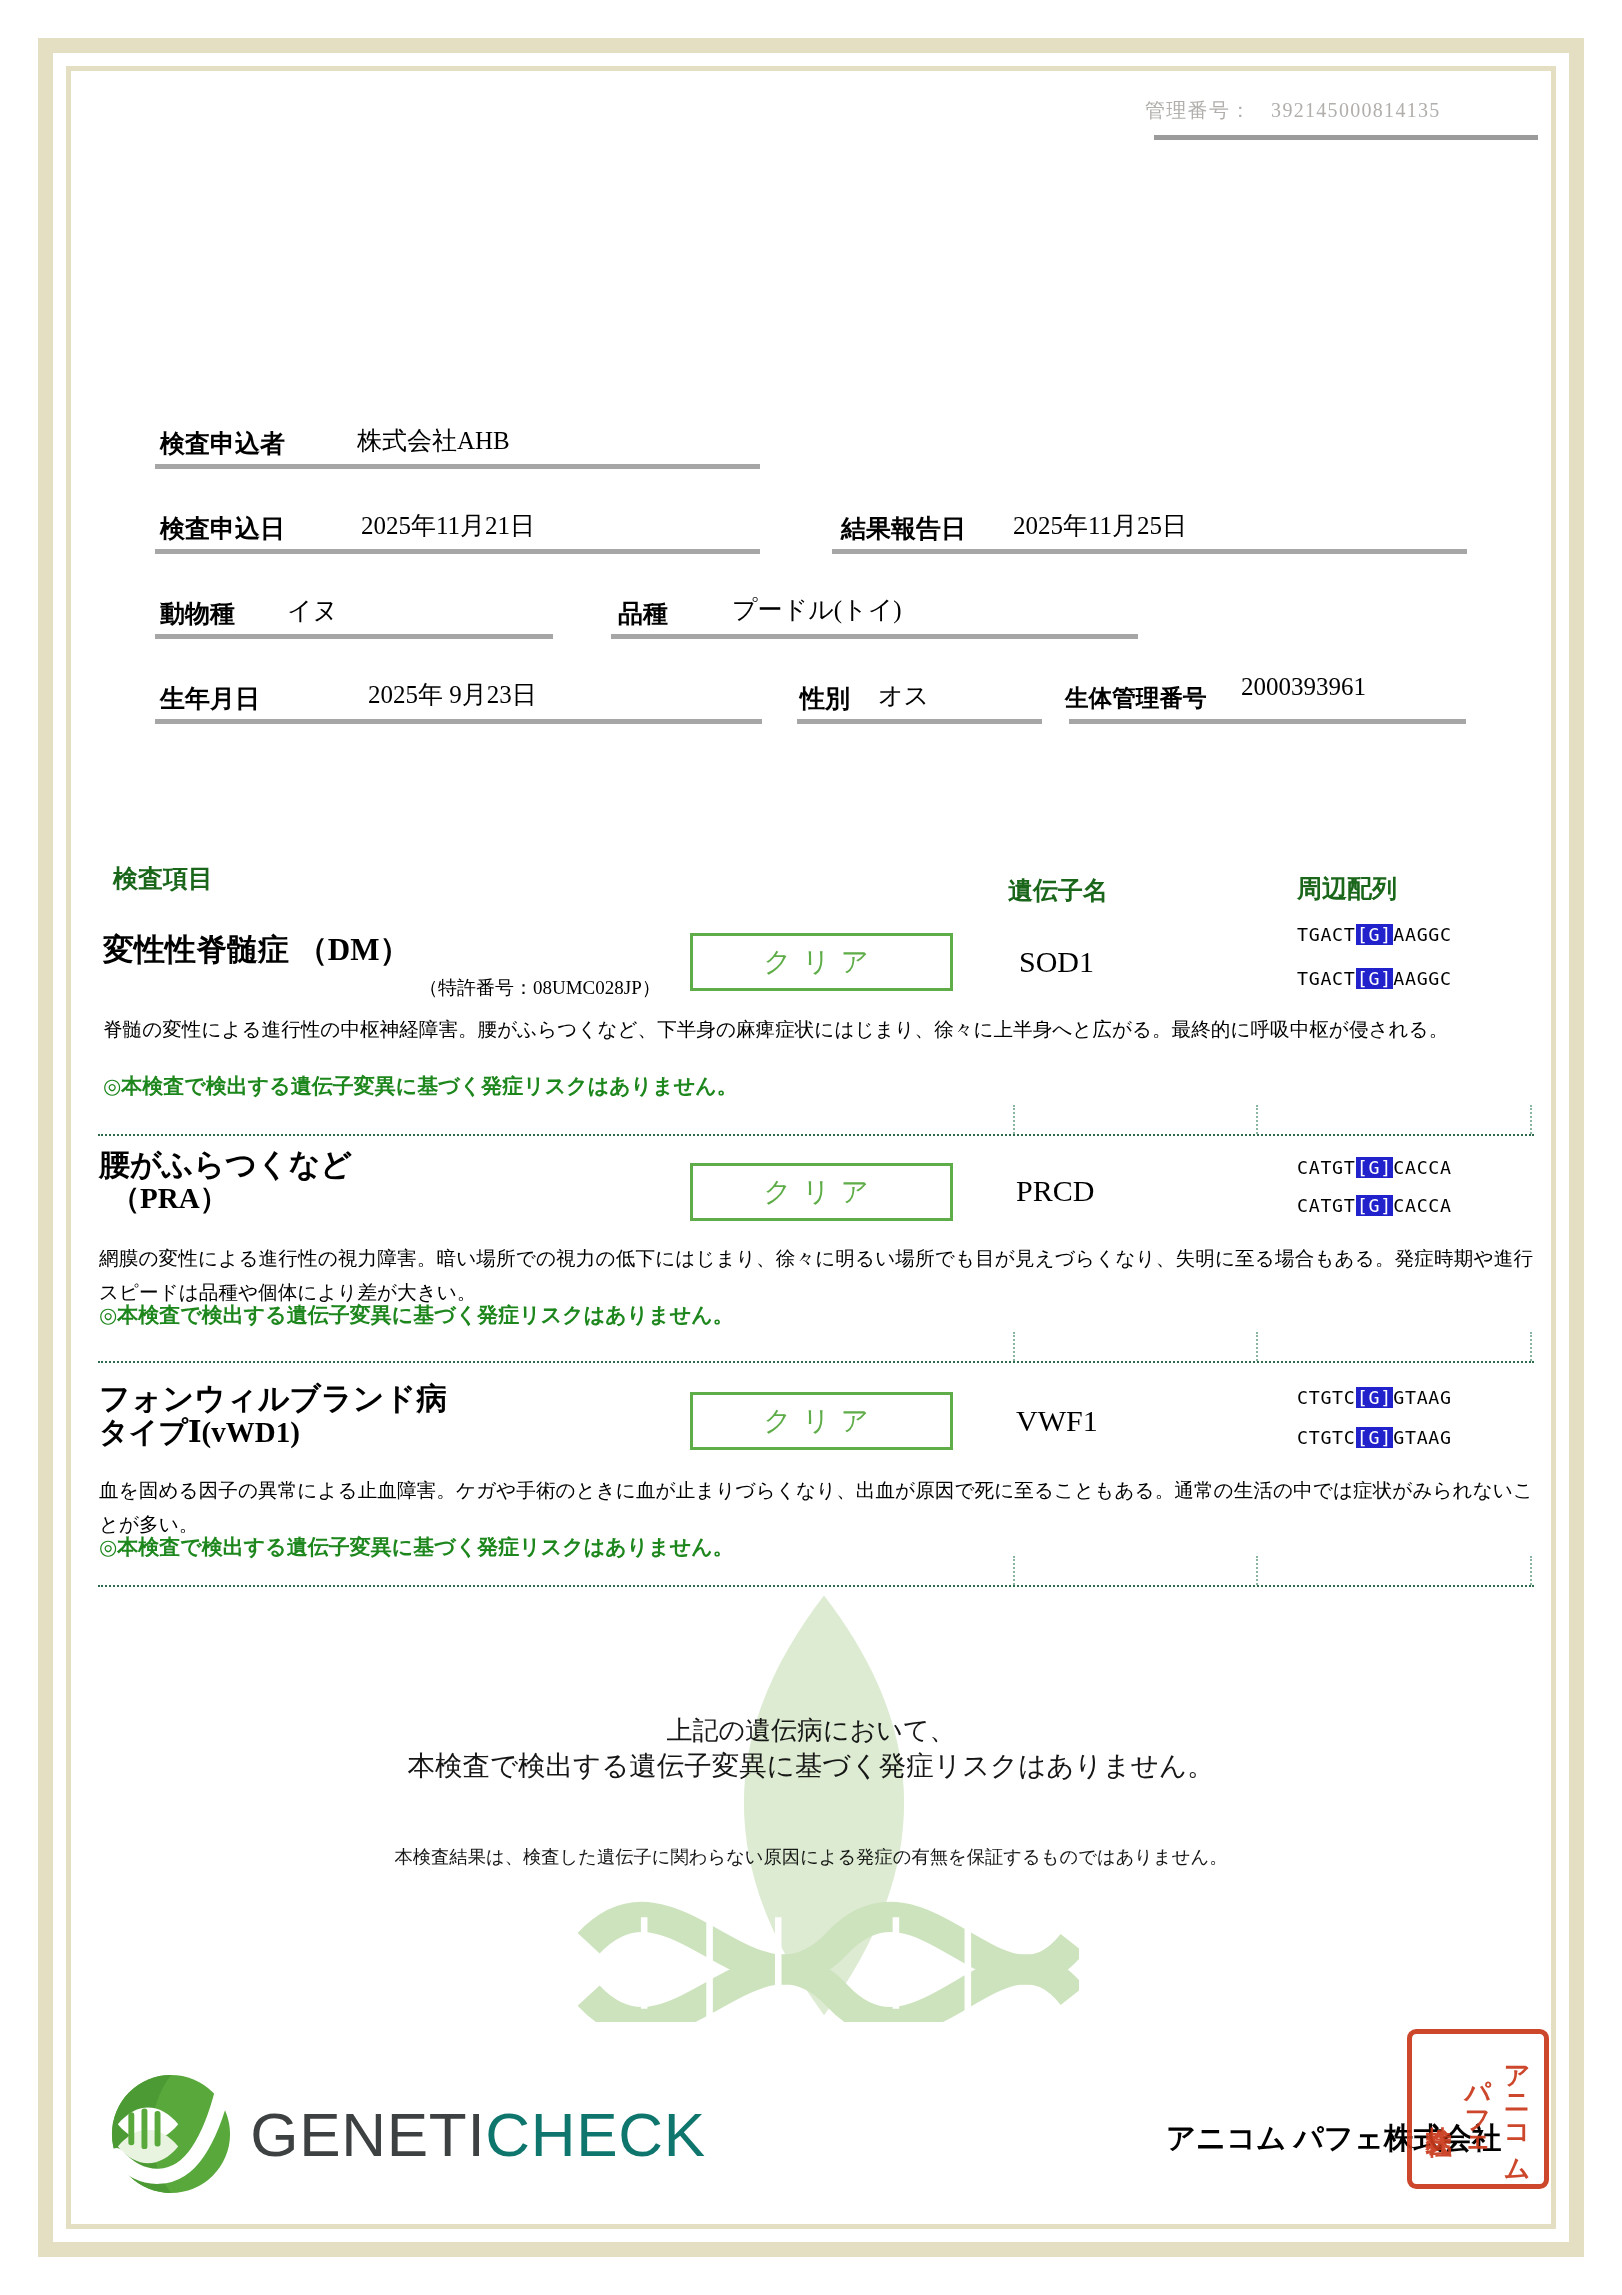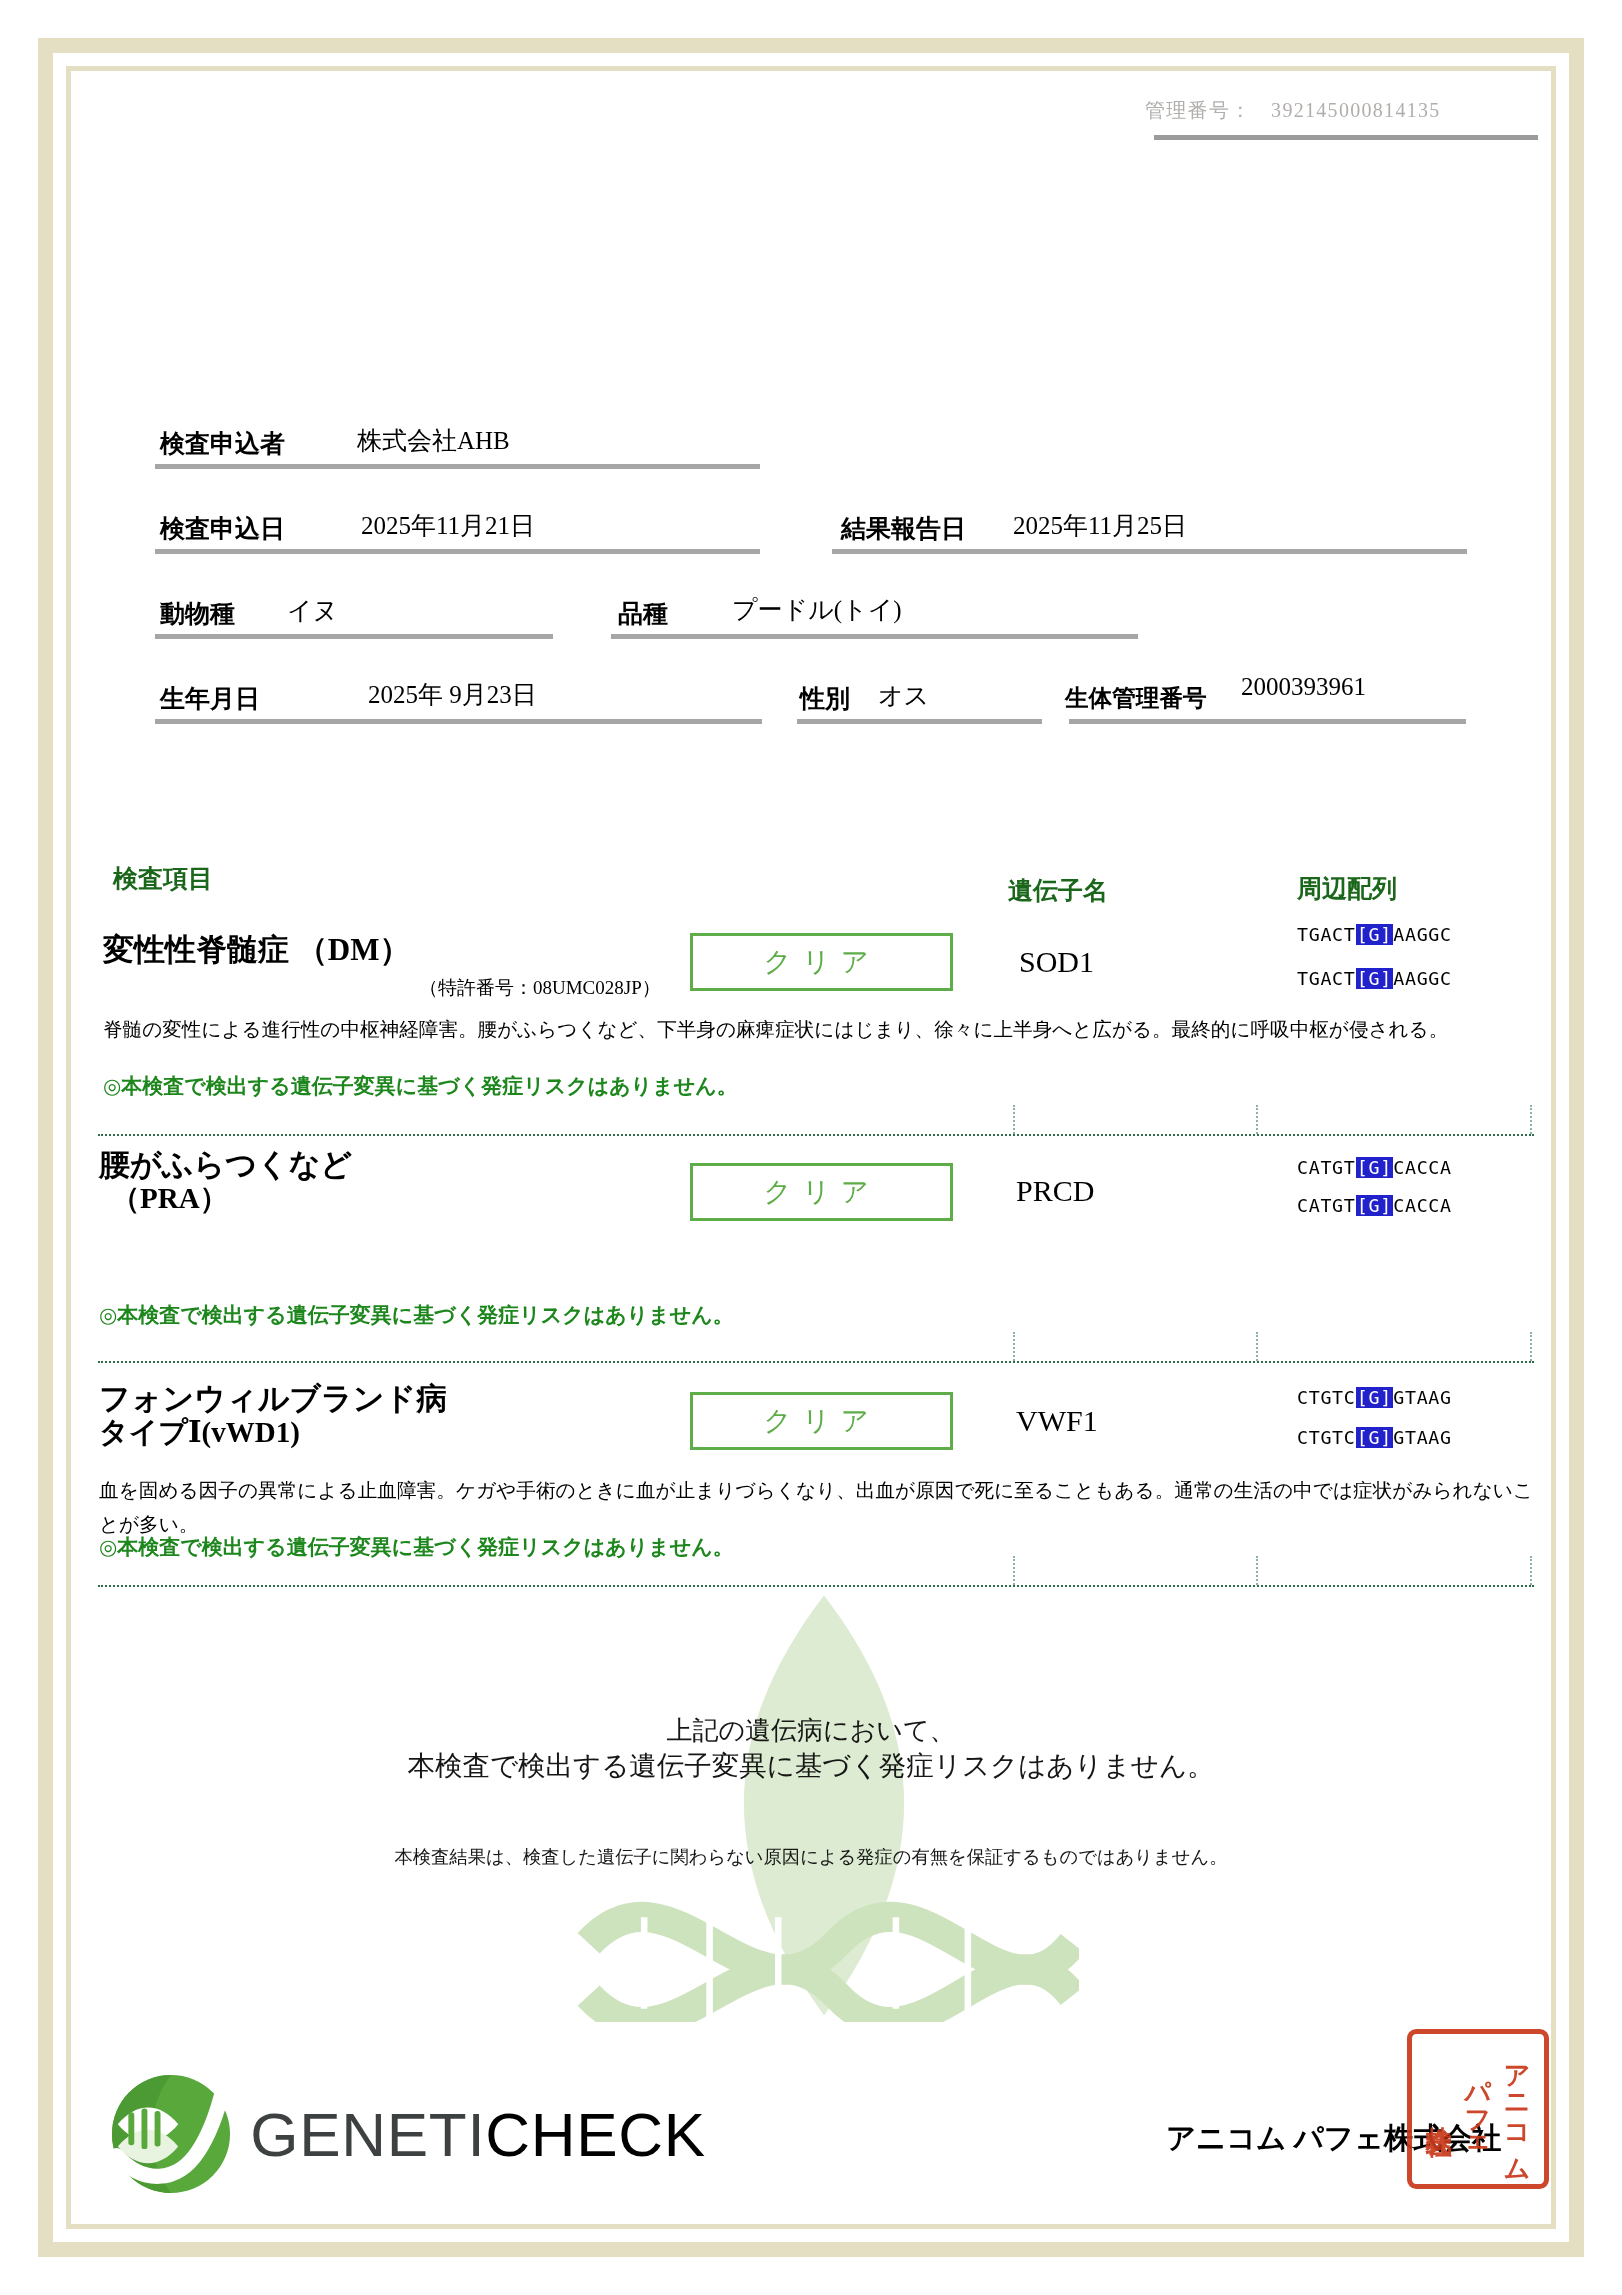--- a/index.html
+++ b/index.html
@@ -38,21 +38,21 @@
   .note{font-size:21px;font-weight:bold;color:#1d871d;white-space:nowrap;}
   .sep{position:absolute;left:98px;width:1436px;height:0;border-top:2.6px dotted #2e6b4c;}
   .stub{position:absolute;width:0;height:29px;border-left:2px dotted #8ab5a1;}
   
   .center-text{position:absolute;left:0;width:1622px;text-align:center;
                font-family:"Liberation Sans","DejaVu Sans",sans-serif;color:#161616;}
   
   .logo{position:absolute;left:110px;top:2073px;display:flex;align-items:center;gap:18.3px;}
   .logo-text{font-family:"Liberation Sans","DejaVu Sans",sans-serif;font-size:62px;letter-spacing:0.7px;}
   .logo-dark{color:#3e4142;}
-  .logo-green{color:#000000;}
+  .logo-green{color:#0f766e;}
   .company{position:absolute;left:1166px;top:2119px;font-size:29.4px;font-weight:bold;white-space:nowrap;}
   .seal{position:absolute;left:1407px;top:2029px;width:129px;height:142px;
         border:5.2px solid #c93a1b;border-radius:9.2px;opacity:0.93;
         display:flex;flex-direction:row-reverse;justify-content:space-evenly;align-items:center;
         padding:3.9px 1.3px;background:transparent;}
   .seal-col{writing-mode:vertical-rl;color:#c93a1b;font-size:26px;font-weight:bold;
             line-height:1.05;letter-spacing:1.3px;}
   .watermark{position:absolute;left:569px;top:1590px;}
 </style>
 </head>
@@ -136,20 +136,21 @@
   <div class="status-box" style="top:1163px;">
     <span>クリア</span>
   </div>
   <span class="abs gene" style="left:1016px;top:1174px;">PRCD</span>
   <div class="abs seq" style="left:1297px;top:1157px;">
     <span>CATGT</span><span class="mut">[G]</span><span>CACCA</span>
   </div>
   <div class="abs seq" style="left:1297px;top:1195px;">
     <span>CATGT</span><span class="mut">[G]</span><span>CACCA</span>
   </div>
+  <div class="abs desc" style="left:99px;top:1242px;">網膜の変性による進行性の視力障害。暗い場所での視力の低下にはじまり、徐々に明るい場所でも目が見えづらくなり、失明に至る場合もある。発症時期や進行スピードは品種や個体により差が大きい。</div>
   <span class="abs note" style="left:99px;top:1301px;">◎本検査で検出する遺伝子変異に基づく発症リスクはありません。</span>
   <div class="stub" style="left:1013px;top:1332px;"></div>
   <div class="stub" style="left:1256px;top:1332px;"></div>
   <div class="stub" style="left:1530px;top:1332px;"></div>
   <div class="sep" style="top:1361px;"></div>
 
   <span class="abs sec-name" style="left:99px;top:1378px;">フォンウィルブランド病</span>
   <span class="abs sec-name2" style="left:99px;top:1413px;">タイプⅠ(vWD1)</span>
   <div class="status-box" style="top:1392px;">
     <span>クリア</span>

